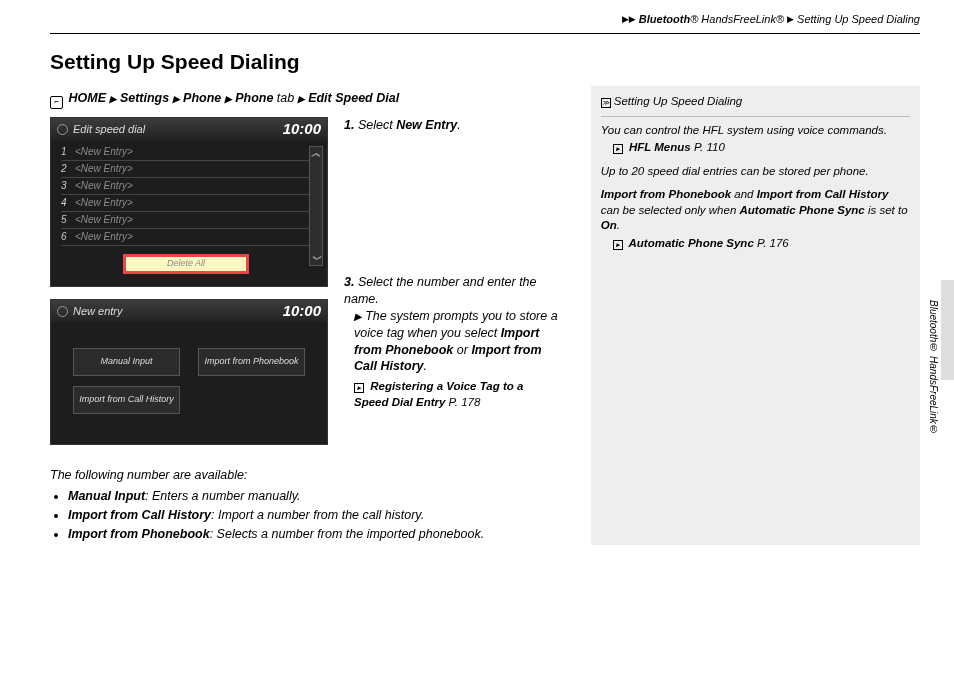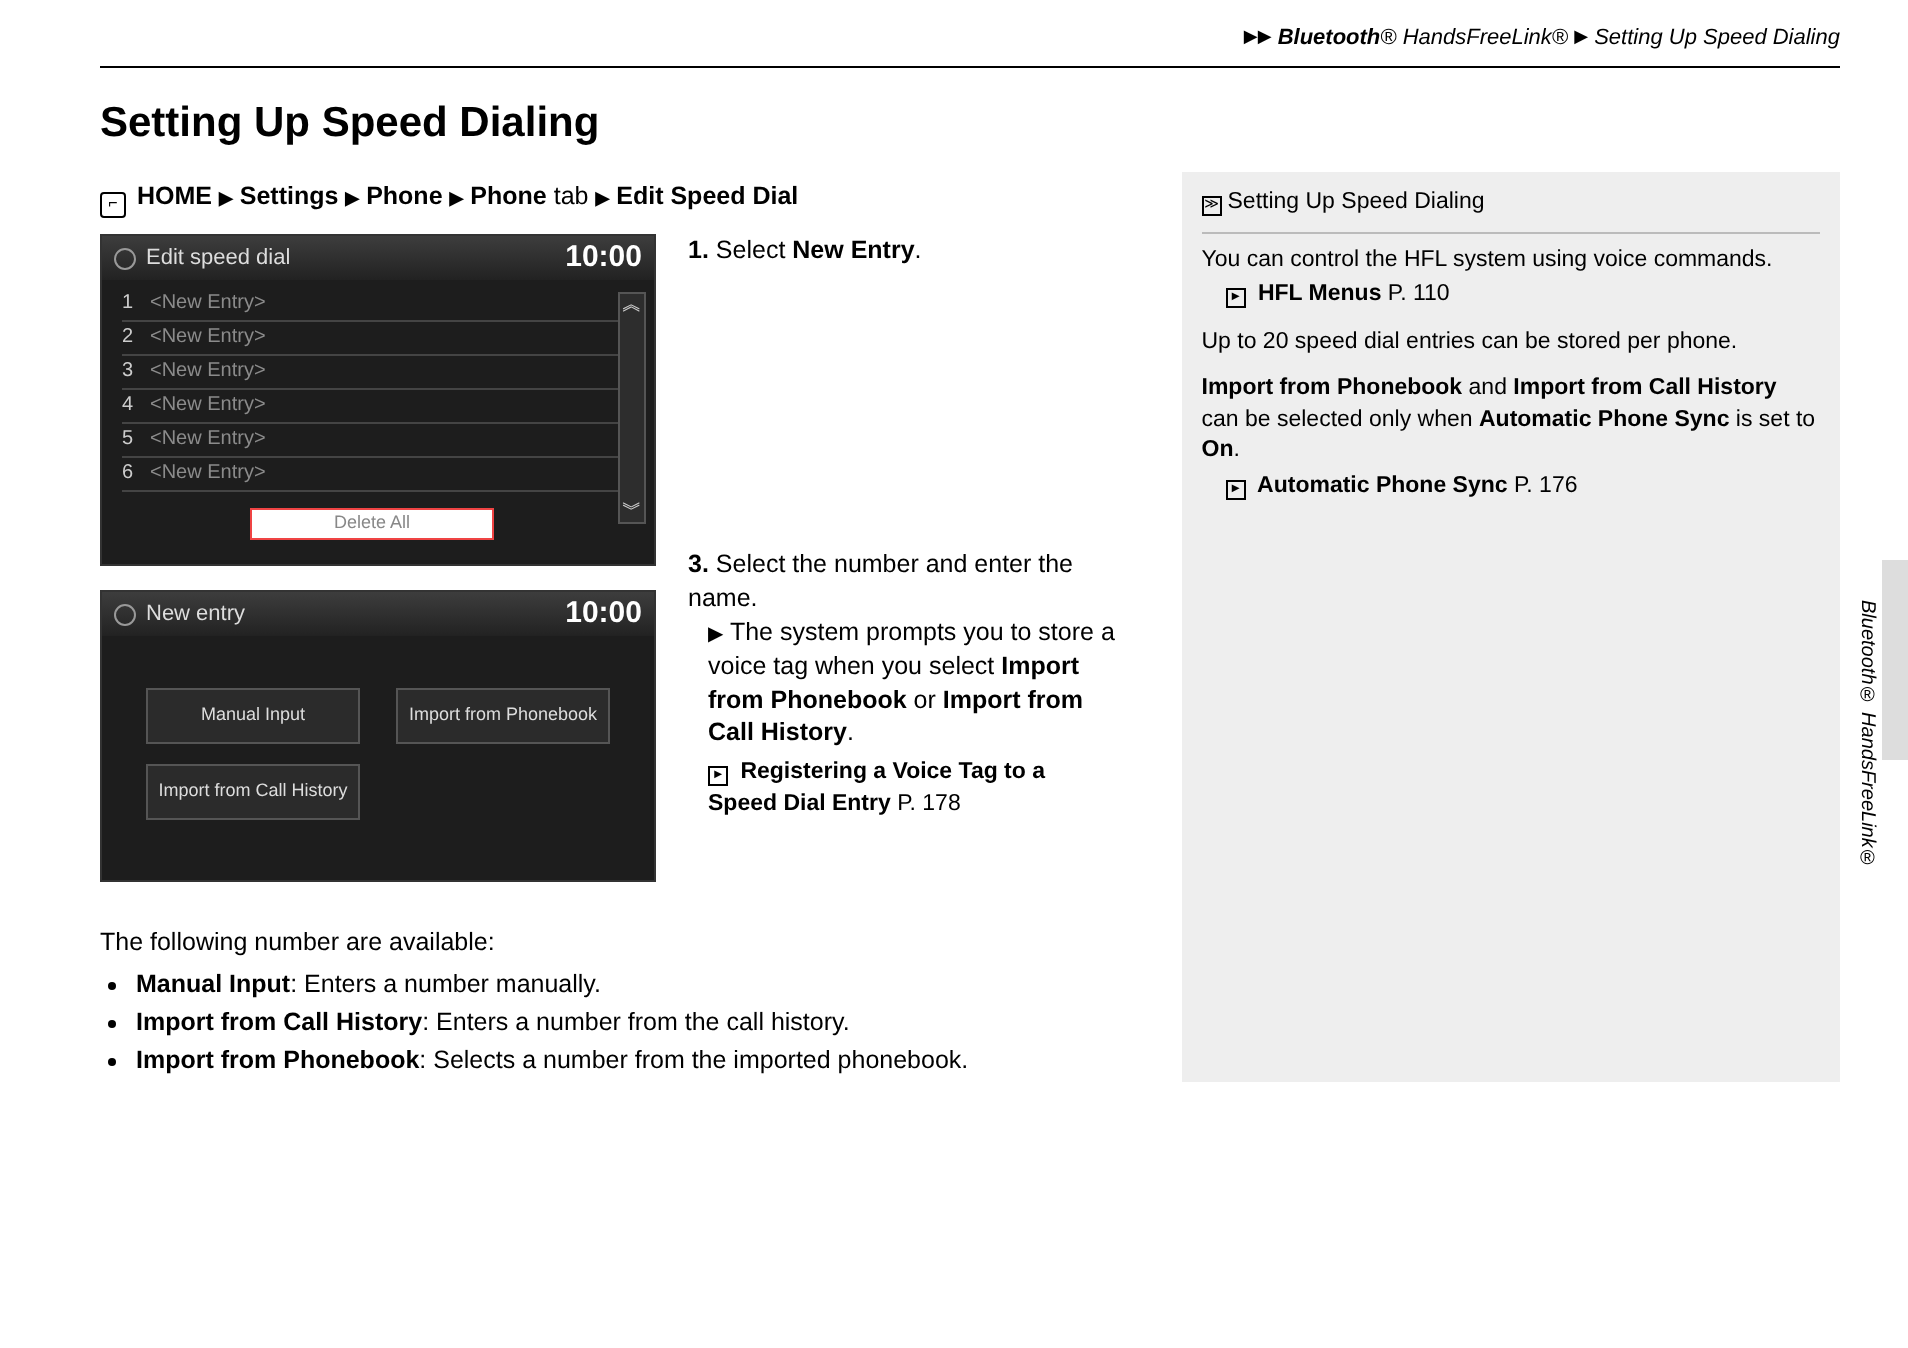--- a/index.html
+++ b/index.html
@@ -12,21 +12,21 @@
   .page{position:relative;width:870px;margin:0 0 0 50px;height:664px;}
   
   .hdr{
     text-align:right;font-size:11px;font-style:italic;
     padding:12px 0 4px 0;
   }
   .hdr .tri{font-style:normal;font-size:9px;position:relative;top:-1px;}
   .hdr b{font-style:italic;}
   .rule{border-top:1px solid #000;margin:2px 0 14px 0;}
   h1{font-size:21px;margin:0 0 10px 0;font-weight:700;}
-  .cols{display:flex;gap:32px;}
+  .cols{display:flex;gap:32px;font-style:italic;}
   .left{width:510px;}
   .right{width:310px;background:#eee;padding:8px 10px 16px 10px;font-size:11.5px;}
   .nav-path{font-weight:700;margin:4px 0 10px 0;}
   .nav-path .icon{display:inline-block;width:11px;height:11px;border:1px solid #000;border-radius:2px;margin-right:2px;position:relative;top:2px;font-size:8px;text-align:center;line-height:10px;}
   .nav-path .tri{font-size:9px;}
   .intro{margin:0 0 8px 0;}
   .twocol{display:flex;gap:14px;}
   .screens{width:280px;}
   .steps{flex:1;}
   
@@ -43,21 +43,21 @@
   .gear{display:inline-block;width:9px;height:9px;border:1px solid #999;border-radius:50%;position:relative;}
   .shot .clock{font-weight:700;font-size:15px;color:#fff;}
   .listarea{position:relative;padding:4px 16px 6px 10px;}
   .row{display:flex;align-items:center;border-bottom:1px solid #444;height:16px;font-size:10px;}
   .row .n{width:14px;color:#ccc;}
   .row .e{color:#8b8b8b;}
   .scroll{position:absolute;right:4px;top:6px;bottom:20px;width:12px;background:#2d2d2d;border:1px solid #555;}
   .scroll::before,.scroll::after{content:"";position:absolute;left:2px;right:2px;height:8px;color:#ccc;text-align:center;}
   .chev{position:absolute;left:0;right:0;text-align:center;font-size:10px;color:#ccc;}
   .chev.up{top:-1px;} .chev.dn{bottom:-1px;}
-  .delall{margin:8px auto 6px;width:120px;height:14px;background:#ffffff;border:1px solid #ef4444;font-size:9px;color:#888;text-align:center;line-height:13px;}
+  .delall{margin:8px auto 6px;width:120px;height:14px;background:#fef9c3;border:3px solid #ef4444;font-size:9px;color:#888;text-align:center;line-height:13px;}
   .btnarea{padding:26px 22px 30px;display:grid;grid-template-columns:1fr 1fr;gap:10px 18px;}
   .sbtn{height:26px;background:#2b2b2b;border:1px solid #555;font-size:9px;color:#ddd;text-align:center;display:flex;align-items:center;justify-content:center;line-height:1.1;padding:0 4px;}
   .indent{margin-left:10px;}
   .subref{font-size:11.5px;font-weight:700;margin-top:4px;}
   .subref .lk{display:inline-block;width:8px;height:8px;border:1px solid #000;margin-right:3px;font-size:7px;text-align:center;line-height:7px;}
   .options-h{margin:10px 0 4px 0;}
   ul.opts{margin:0 0 0 18px;padding:0;}
   ul.opts li{margin-bottom:2px;}
   
   .right h3{font-size:11.5px;font-weight:400;margin:0 0 6px 0;}
@@ -193,21 +193,21 @@
           <div class="indent subref">
             <span class="lk">▸</span>
             <span>Registering a Voice Tag to a Speed Dial Entry</span><span style="font-weight:400"> P. 178</span>
           </div>
         </div>
       </div>
 
       <p class="options-h">The following number are available:</p>
       <ul class="opts">
         <li><b>Manual Input</b><span>: Enters a number manually.</span></li>
-        <li><b>Import from Call History</b><span>: Enters a number from the call history.</span></li>
+        <li><b>Import from Call History</b><span>: Import a number from the call history.</span></li>
         <li><b>Import from Phonebook</b><span>: Selects a number from the imported phonebook.</span></li>
       </ul>
 
     </div>
 
     <div class="right">
       <h3><span class="sq">≫</span><span>Setting Up Speed Dialing</span></h3>
       <hr>
       <p>You can control the HFL system using voice commands.</p>
       <p class="ref" style="margin-left:12px;margin-top:-6px;">

